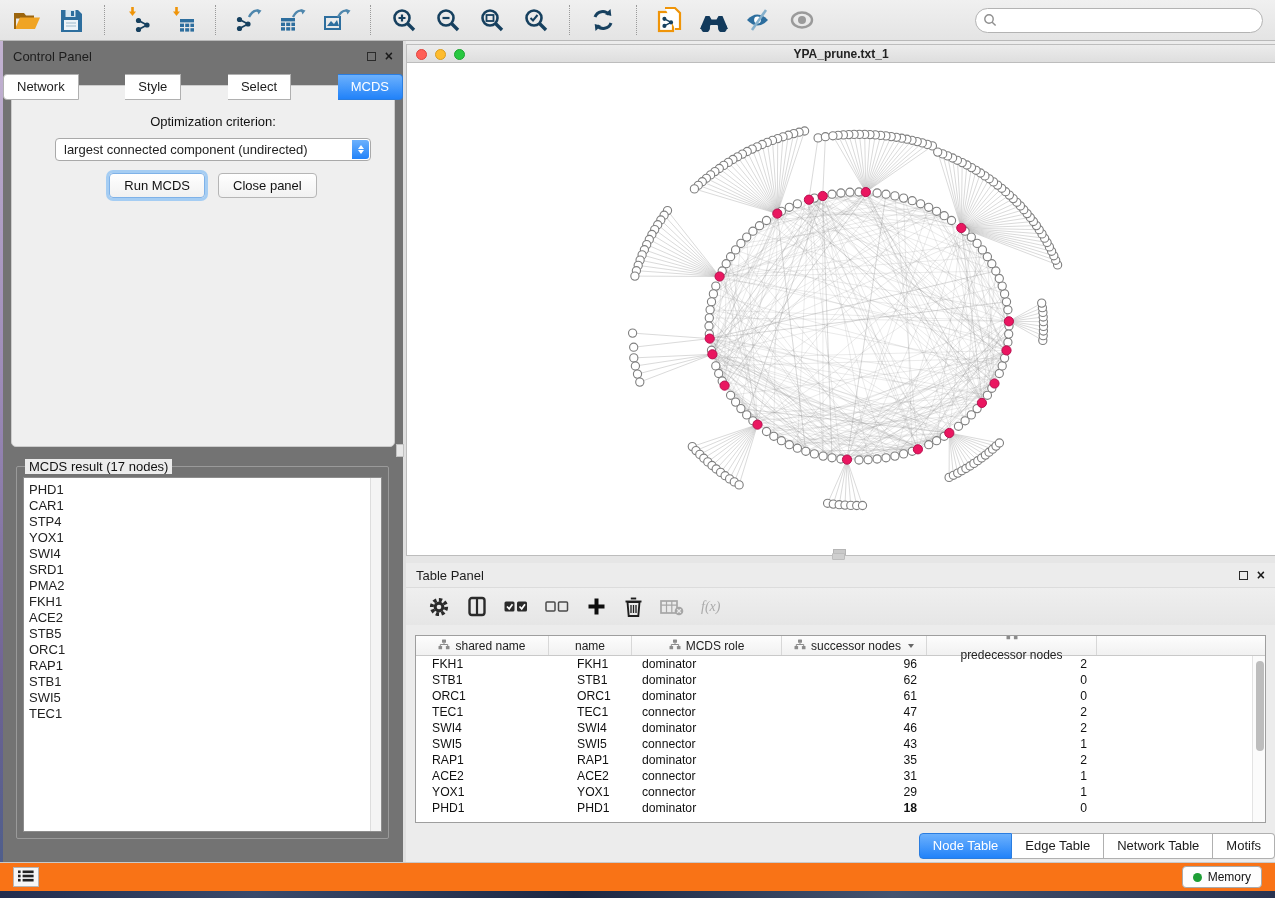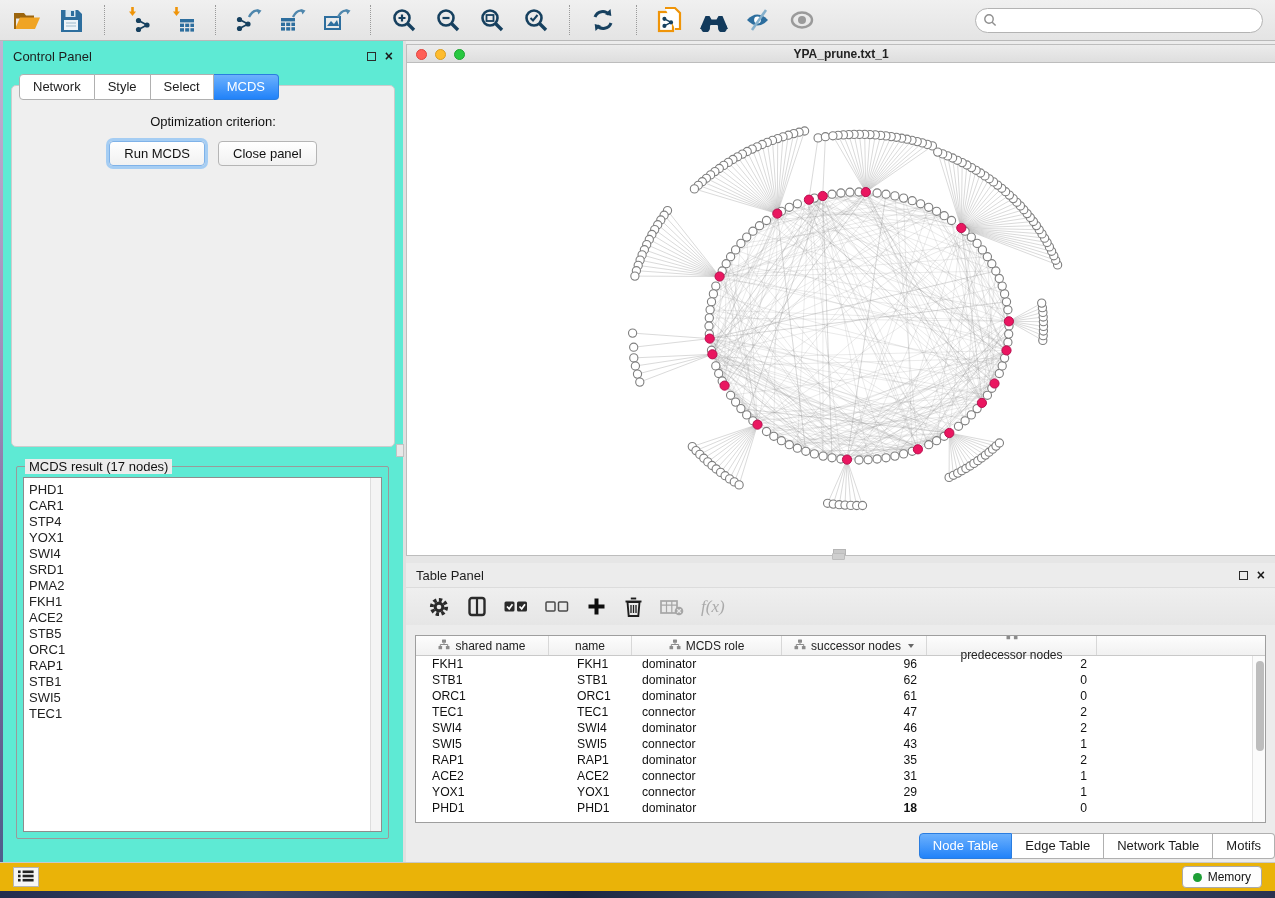--- a/index.html
+++ b/index.html
@@ -24,27 +24,27 @@
     background:#fff; padding:0 10px 0 28px; font-size:12px; outline:none;
     font-family:"Liberation Sans", sans-serif;
   }
   .search-glyph { position:absolute; left:8px; top:5px; }
   
   .wall-left { position:absolute; left:0; top:41px; width:3px; bottom:7px;
     background:linear-gradient(#c3b3d2,#9d8bb8 40%,#6f6394 75%,#4a5d8a); }
   .wall-bottom { position:absolute; left:0; bottom:0; right:0; height:7px;
     background:linear-gradient(90deg,#232d4e,#3a4a6b 20%,#1d2742 45%,#44536f 70%,#2a3350); }
   
-  .control-panel { position:absolute; left:3px; top:41px; width:400px; bottom:36px; background:#5eead4; }
+  .control-panel { position:absolute; left:3px; top:41px; width:400px; bottom:36px; background:#737373; }
   .cp-header { height:30px; display:flex; align-items:center; padding:0 10px; }
   .panel-title { font-size:13px; color:#1d1d1d; }
   .panel-btns { margin-left:auto; display:flex; align-items:center; gap:9px; }
   .float-btn { width:9px; height:9px; border:1.5px solid #2b2b2b; display:inline-block; }
   .close-x { font-size:14px; font-weight:bold; color:#1b1b1b; line-height:10px; }
-  .cp-tabs { position:absolute; left:0; right:0; top:33px; display:flex; justify-content:flex-start; z-index:2;margin-left:16px; }
+  .cp-tabs { position:absolute; left:0; right:0; top:33px; display:flex; justify-content:space-between; z-index:2; }
   .tab {
     background:#fff; border:1px solid #b0b0b0; border-left-width:0;
     padding:4px 13px 5px; font-size:13px; color:#1c1c1c; cursor:default;
   }
   .tab:first-child { border-left-width:1px; border-radius:4px 0 0 4px; }
   .tab:last-child { border-radius:0 4px 4px 0; }
   .tab.active { background:linear-gradient(#6cb1fd,#2182f9); border-color:#2a7de0; color:#fff; }
   .cp-inner {
     position:absolute; left:8px; right:8px; top:44px; height:362px;
     background:#efefef; border:1px solid #cccccc; border-radius:5px;padding-left:20px;
@@ -110,42 +110,42 @@
   .net-canvas { position:relative; width:100%; height:492px; background:#fff; overflow:hidden; }
   .net-hscroll { position:absolute; left:426px; bottom:0; width:13px; height:6px; background:#c9c9c9; border:1px solid #b5b5b5; }
   
   .table-panel { position:absolute; left:406px; top:563px; right:0; bottom:36px; background:#ececec; }
   .tp-header { height:24px; display:flex; align-items:center; padding:0 10px; }
   .tp-toolbar {
     height:38px; background:linear-gradient(#efefef,#e6e6e6); border-top:1px solid #dcdcdc;
     display:flex; align-items:center; gap:17px; padding:0 0 0 22px;
   }
   .tp-tool { display:flex; align-items:center; justify-content:center; cursor:default; }
-  .fx-label { font-family:"Liberation Serif", serif; font-style:italic; font-size:17px; color:#aaa; }
+  .fx-label { font-family:"Liberation Serif", serif; font-style:italic; font-size:14px; color:#aaa; }
   .table-wrap {
     position:absolute; left:9px; right:9px; top:72px; height:188px;
     background:#fff; border:1px solid #9e9e9e; overflow:hidden;
   }
   .thead { display:flex; height:20px; background:linear-gradient(#fdfdfd,#f1f1f1); border-bottom:1px solid #c9c9c9; }
   .th {
     display:flex; align-items:center; justify-content:center; gap:5px;
     font-size:12px; color:#222; border-right:1px solid #d8d8d8; height:100%;
     position:relative; cursor:default;
   }
   .sort-chev { width:0; height:0; border-left:3.5px solid transparent; border-right:3.5px solid transparent;
     border-top:4px solid #666; margin-left:2px; }
   .trow { display:flex; height:16px; font-size:12.2px; color:#111; align-items:center; }
   .td { height:100%; display:flex; align-items:center; overflow:hidden; white-space:nowrap; }
   .table-vscroll { position:absolute; right:0; top:20px; bottom:0; width:13px; background:#fbfbfb; border-left:1px solid #e3e3e3; }
   .table-vthumb { position:absolute; left:2.5px; top:5px; width:8px; height:90px; background:#bdbdbd; border-radius:4px; }
   .tp-tabs { position:absolute; left:0; right:0; bottom:3px; display:flex; justify-content:flex-end; }
   
   .status-bar {
     position:absolute; left:0; right:0; bottom:7px; height:29px;
-    background:#eab308; border-top:1px solid #c9c9c9;
+    background:#f97316; border-top:1px solid #c9c9c9;
     display:flex; align-items:center; padding:0 13px;
   }
   .list-btn { width:26px; height:20px; background:#f6f6f6; border:1px solid #b5b5b5;
     display:flex; align-items:center; justify-content:center; }
   .memory-btn {
     margin-left:auto; display:flex; align-items:center; gap:6px;
     background:#fdfdfd; border:1px solid #a9a9a9; border-radius:4px;
     font-size:12px; padding:3px 10px; color:#111; cursor:default;
   }
   .mem-dot { width:9px; height:9px; border-radius:50%; background:#1d9e35; }
@@ -340,20 +340,27 @@
     </span>
   </div>
   <div class="cp-tabs" id="cp-tabs">
       <div class="tab">Network</div>
       <div class="tab">Style</div>
       <div class="tab">Select</div>
       <div class="tab active">MCDS</div>
     </div>
   <div class="cp-inner">
     <div class="opt-label">Optimization criterion:</div>
+    <div class="select-box">
+      <span>largest connected component (undirected)</span>
+      <span class="select-stepper">
+        <span class="chev up"></span>
+          <span class="chev dn"></span>
+      </span>
+    </div>
     <div class="btn-row">
       <button class="push-btn focused">Run MCDS</button>
       <button class="push-btn">Close panel</button>
     </div>
   </div>
   <div class="groupbox">
     <span class="groupbox-label">MCDS result (17 nodes)</span>
     <div class="result-list" id="result-list">
       <div class="result-scroll"></div>
     <div>PHD1</div>

